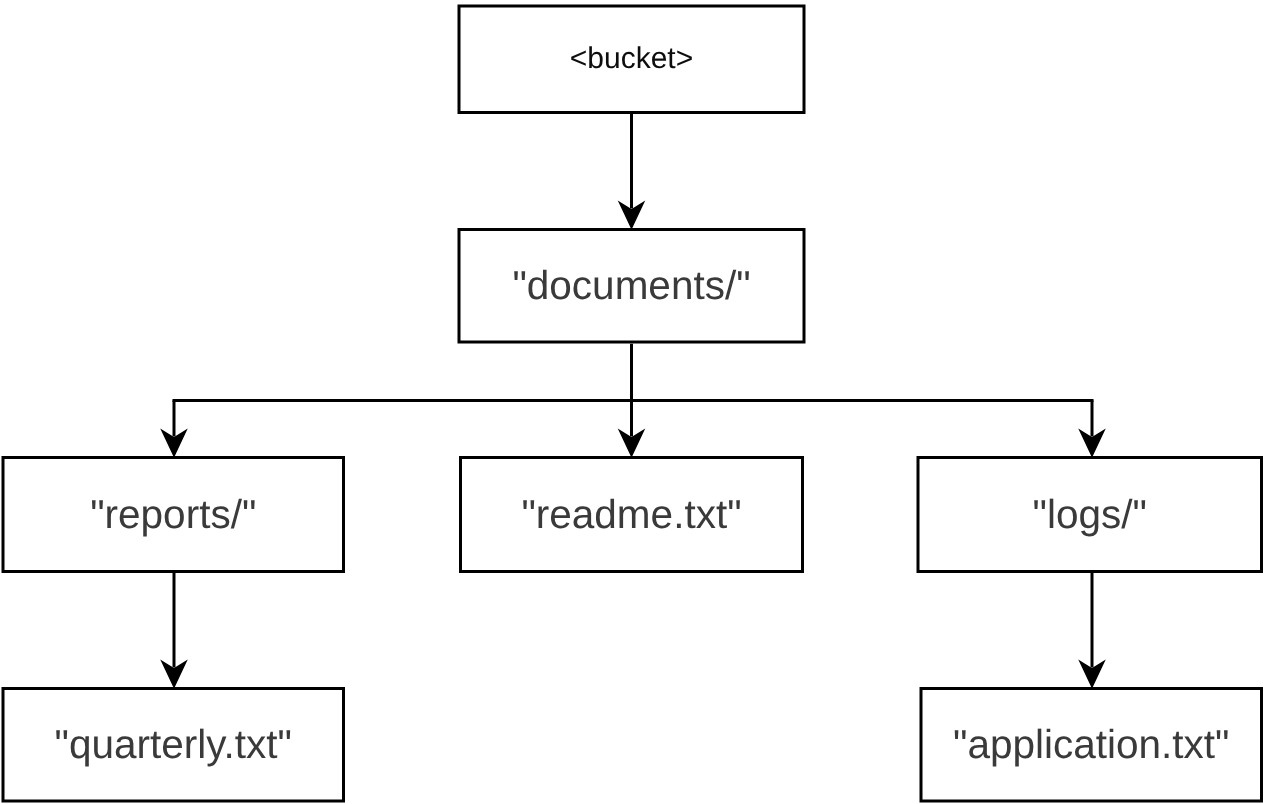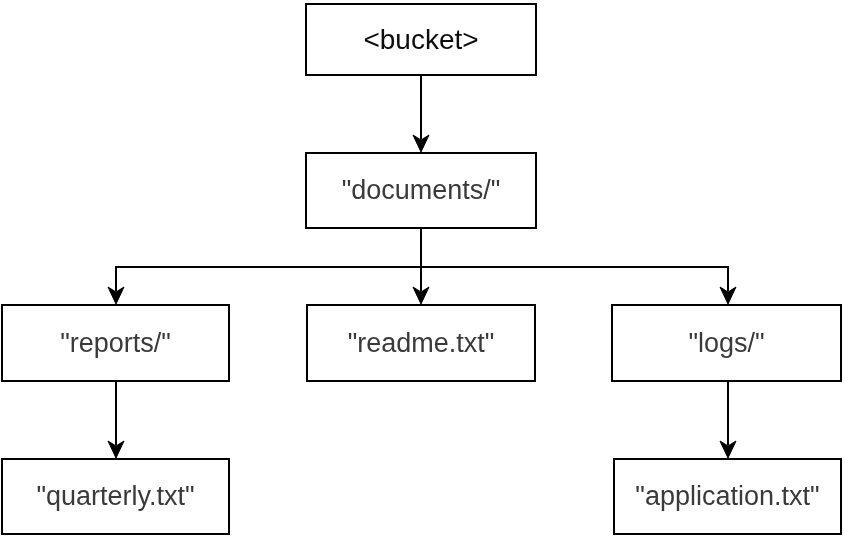--- a/index.html
+++ b/index.html
@@ -39,21 +39,21 @@
     display: flex;
     align-items: center;
     justify-content: center;
   }
   .node-label {
     color: var(--color-text, #3a3a3a);
     font-size: 27px;
     white-space: nowrap;
   }
   .node-bucket        { left: 305px; top: 3px;   width: 232px; height: 73px; }
-  .node-bucket .node-label { font-size: 28px; color: var(--color-bucket_text, #0d0d0d); }
+  .node-bucket .node-label { font-size: 20px; color: var(--color-bucket_text, #0d0d0d); }
   .node-documents     { left: 305px; top: 152px; width: 232px; height: 77px; }
   .node-reports       { left: 1px;   top: 304px; width: 229px; height: 78px; }
   .node-readme        { left: 306px; top: 304px; width: 230px; height: 78px; }
   .node-logs          { left: 611px; top: 304px; width: 231px; height: 78px; }
   .node-quarterly     { left: 1px;   top: 458px; width: 229px; height: 77px; }
   .node-application   { left: 613px; top: 458px; width: 229px; height: 77px; }
 </style>
 </head>
 <body>
 

